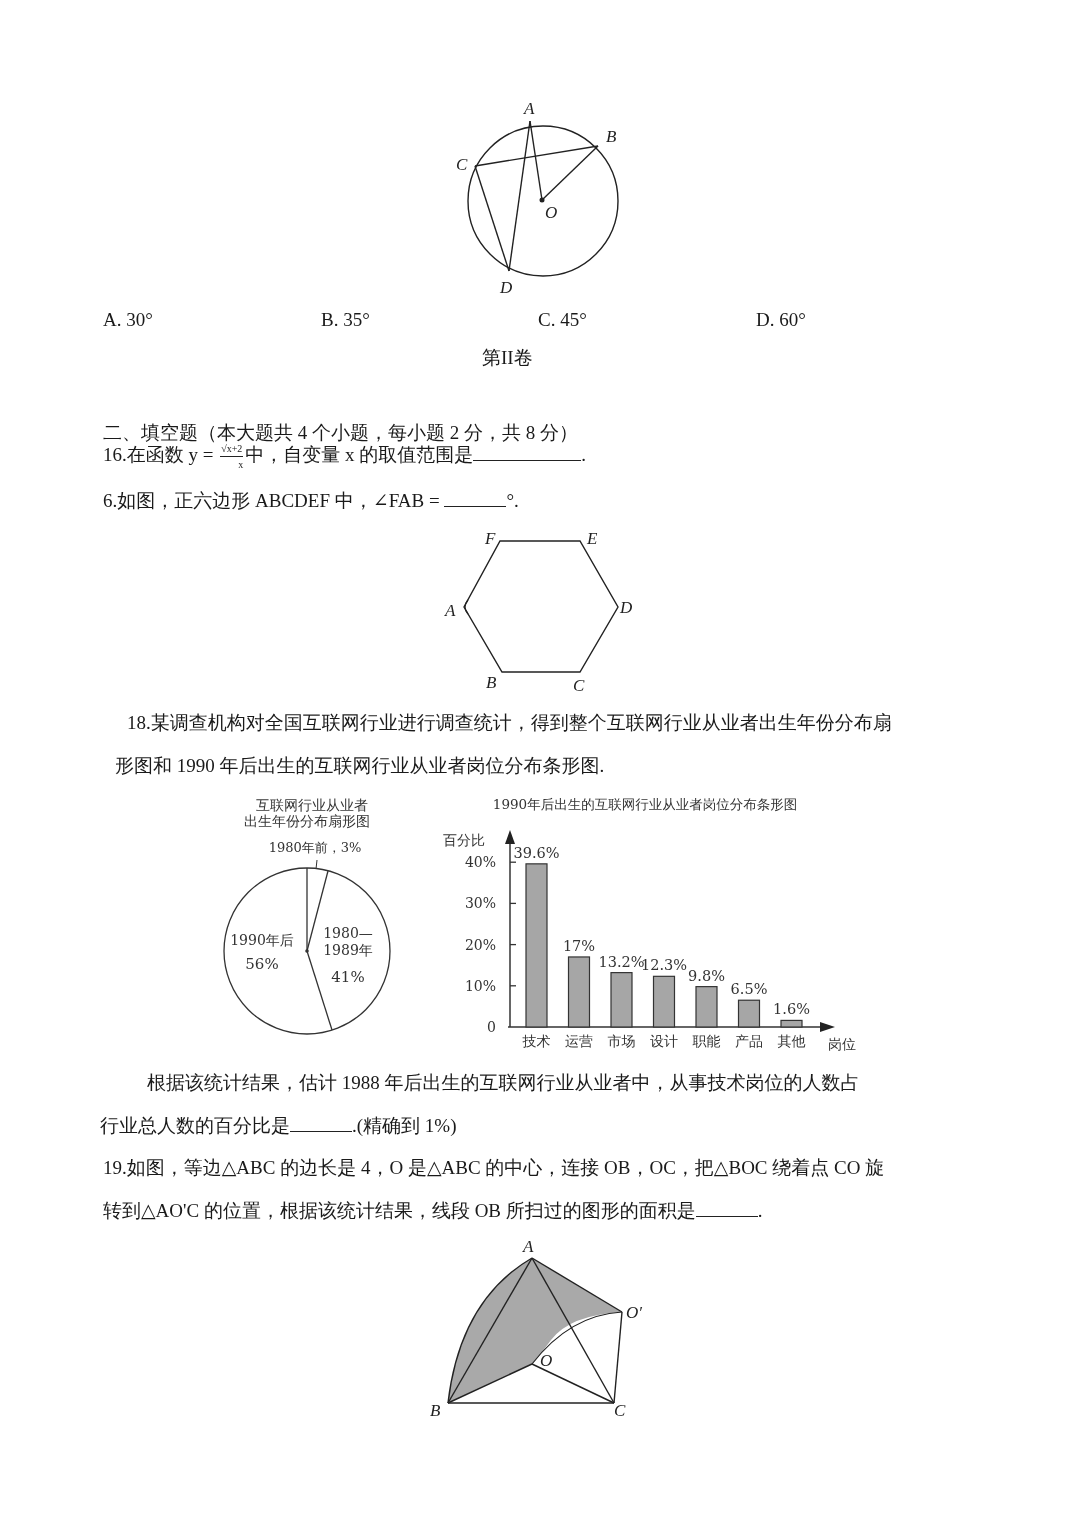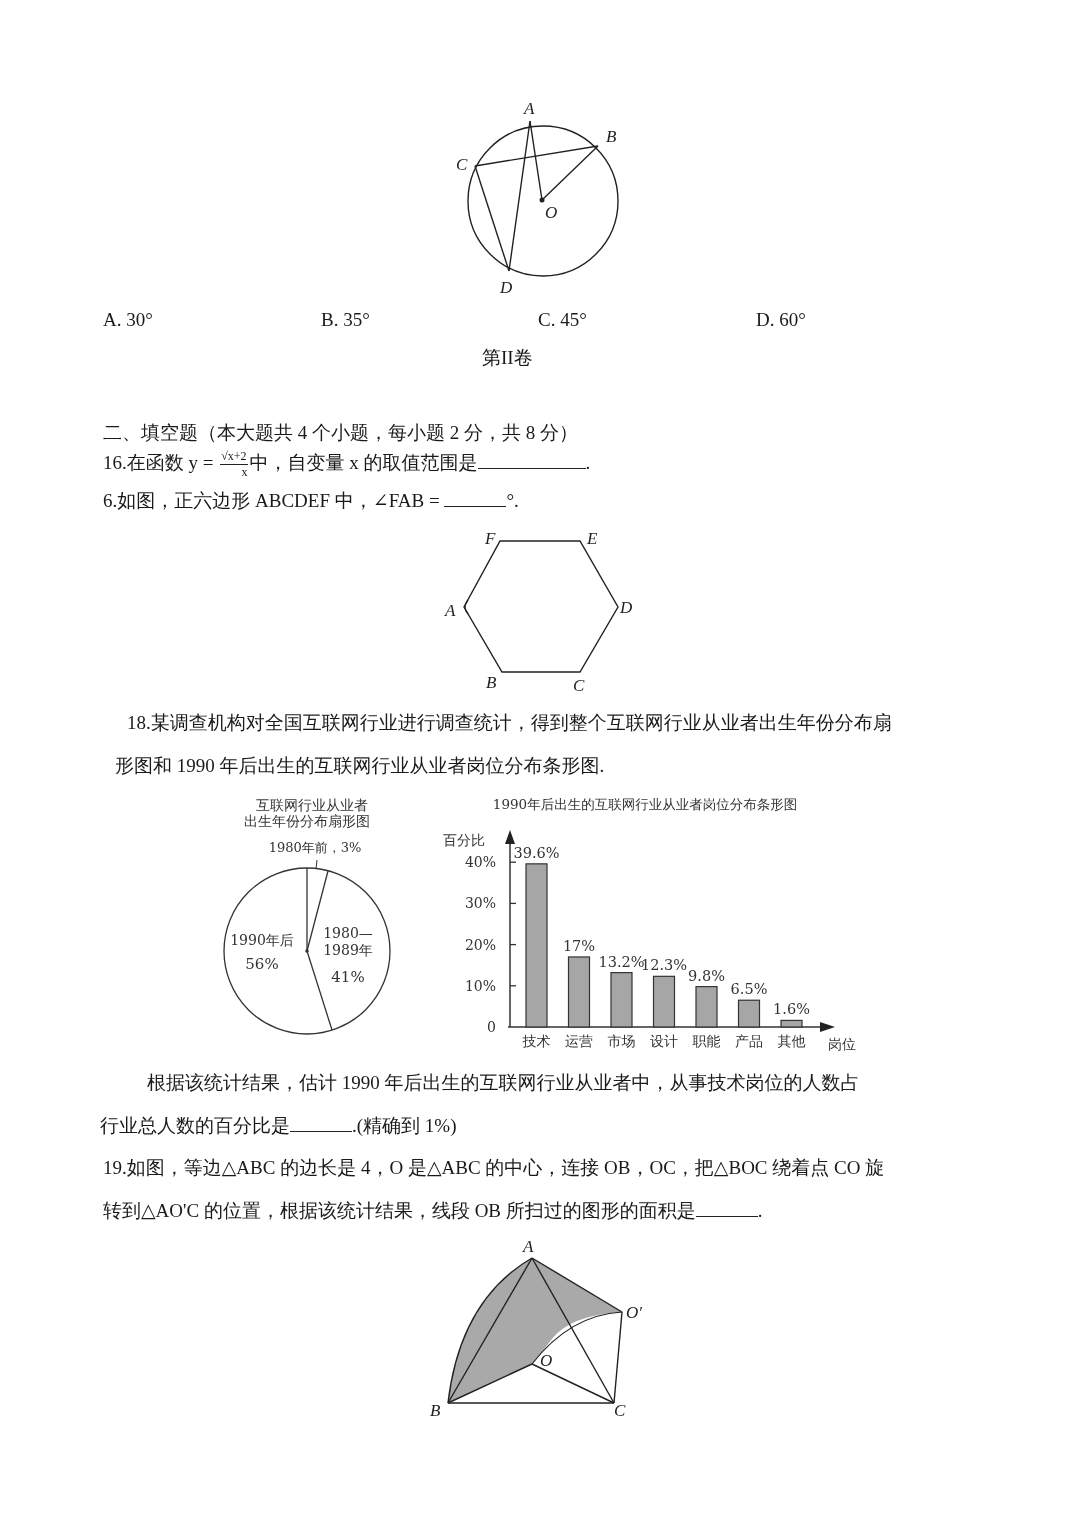--- a/index.html
+++ b/index.html
@@ -4,21 +4,21 @@
 <style>
   html, body { margin:0; padding:0; background:#ffffff; }
   body { width:1080px; height:1528px; position:relative; overflow:hidden;
          font-family:"Liberation Serif","DejaVu Serif",serif; color:#1a1a1a; }
   .abs { position:absolute; }
   .txt { font-size:19px; line-height:26px; white-space:nowrap; }
   .blank { display:inline-block; border-bottom:1.3px solid #222; height:18px; vertical-align:baseline; }
   svg { position:absolute; overflow:visible; }
   .geo-label { font-family:"Liberation Serif","DejaVu Serif",serif; font-style:italic; font-size:17px; fill:#222; }
   .chart-txt { font-family:"DejaVu Serif","Liberation Serif",serif; fill:#333; }
-  .frac { display:inline-block; vertical-align:middle; text-align:right; font-size:12px; line-height:15px; margin:12px 2px; }
+  .frac { display:inline-block; vertical-align:middle; text-align:right; font-size:10px; line-height:15px; margin:4px 2px; }
   .frac .num { display:block; border-bottom:1px solid #222; padding:0 1px; }
   .frac .den { display:block; }
 </style>
 </head>
 <body>
 
 <svg style="left:440px;top:90px;" width="200" height="210">
   <circle cx="103" cy="111" r="75" fill="none" stroke="#222" stroke-width="1.4"></circle>
   <line x1="90" y1="31" x2="69" y2="181" stroke="#222" stroke-width="1.4"></line>
   <line x1="90" y1="31" x2="102" y2="110" stroke="#222" stroke-width="1.4"></line>
@@ -118,21 +118,21 @@
       <text x="276.5" y="256" text-anchor="middle" font-size="14" class="chart-txt">职能</text>
       <rect x="308.5" y="210.22" width="21" height="26.78" fill="#a6a6a6" stroke="#333" stroke-width="1.2"></rect>
       <text x="319" y="204.22" text-anchor="middle" font-size="14.5" class="chart-txt">6.5%</text>
       <text x="319" y="256" text-anchor="middle" font-size="14" class="chart-txt">产品</text>
       <rect x="351" y="230.408" width="21" height="6.5920000000000005" fill="#a6a6a6" stroke="#333" stroke-width="1.2"></rect>
       <text x="361.5" y="224.408" text-anchor="middle" font-size="14.5" class="chart-txt">1.6%</text>
       <text x="361.5" y="256" text-anchor="middle" font-size="14" class="chart-txt">其他</text>
     </g>
 </svg>
 
-<div class="abs txt" style="left:147px;top:1070px;">根据该统计结果，估计 1990 年后出生的互联网行业从业者中，从事技术岗位的人数占</div>
+<div class="abs txt" style="left:147px;top:1070px;">根据该统计结果，估计 1988 年后出生的互联网行业从业者中，从事技术岗位的人数占</div>
 <div class="abs txt" style="left:100px;top:1113px;">
   <span>行业总人数的百分比是</span><span class="blank" style="width:62px;"></span><span>.(精确到 1%)</span>
 </div>
 
 <div class="abs txt" style="left:103px;top:1155px;">19.如图，等边△ABC 的边长是 4，O 是△ABC 的中心，连接 OB，OC，把△BOC 绕着点 CO 旋</div>
 <div class="abs txt" style="left:103px;top:1198px;">
   <span>转到△AO'C 的位置，根据该统计结果，线段 OB 所扫过的图形的面积是</span><span class="blank" style="width:62px;"></span><span>.</span>
 </div>
 
 <svg style="left:420px;top:1230px;" width="240" height="200">

